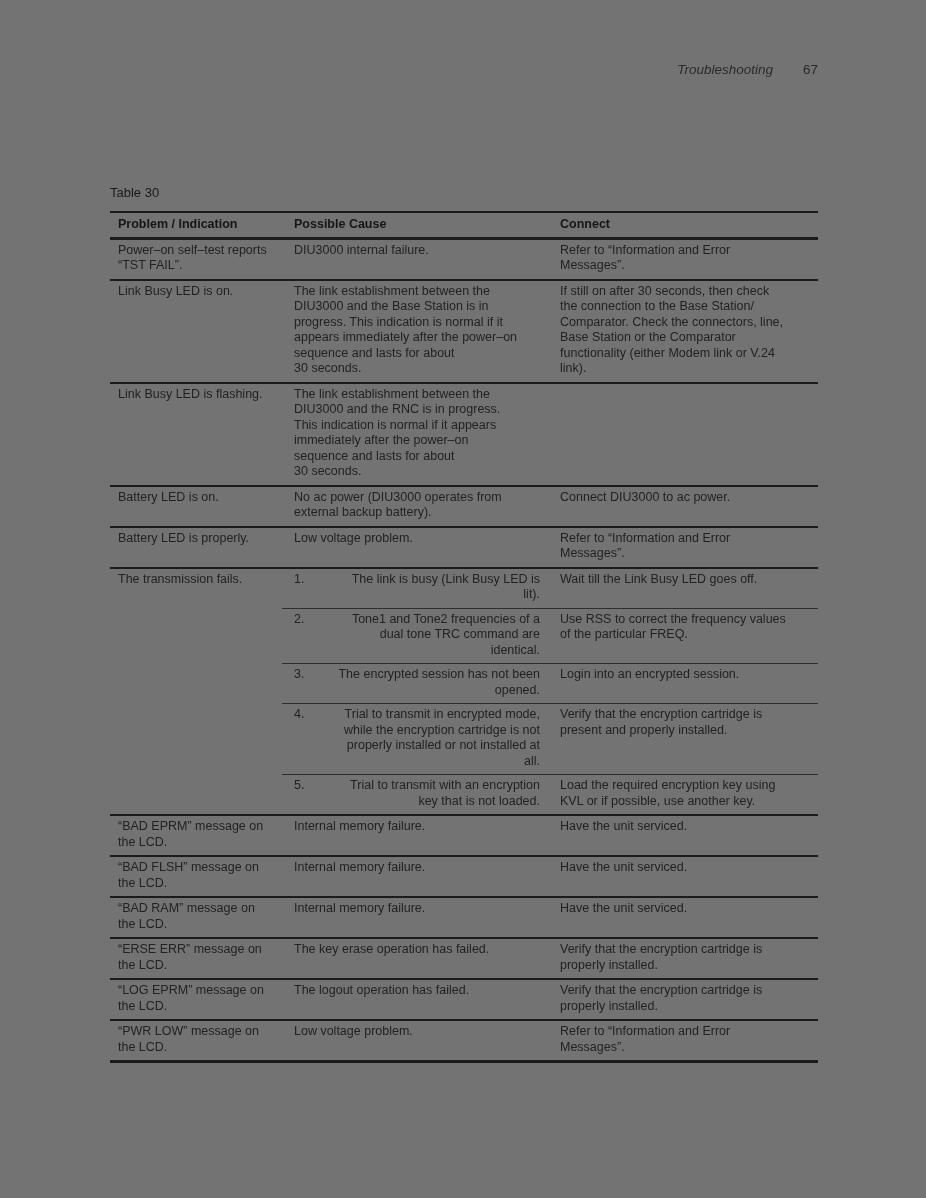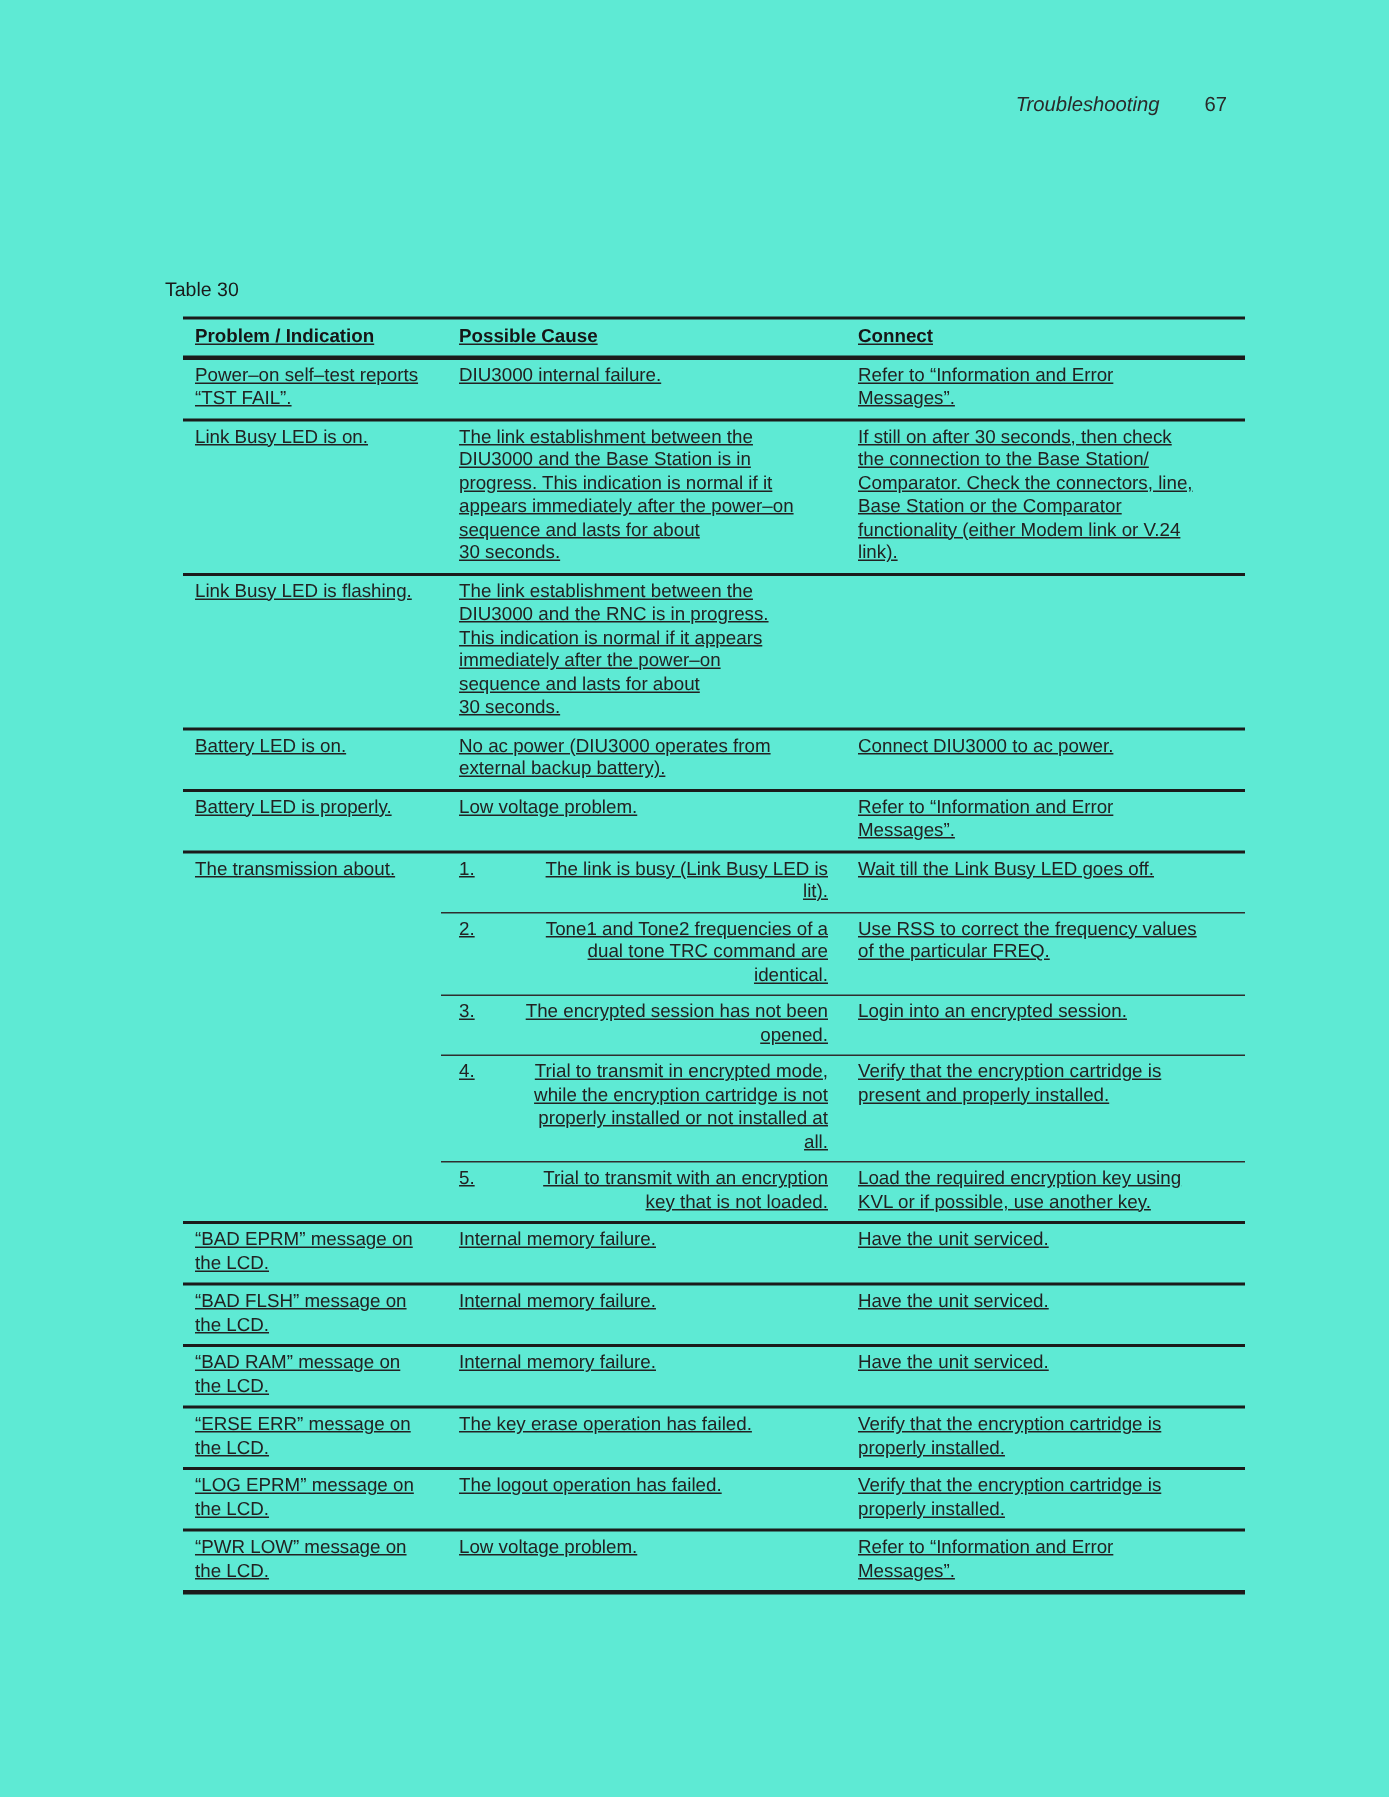--- a/index.html
+++ b/index.html
@@ -1,21 +1,21 @@
 <!DOCTYPE html>
 <html><head>
 <meta charset="utf-8">
 <style>
   html, body { margin: 0; padding: 0; background: #e8e8e8; }
   .page {
     position: relative;
     width: 926px;
     height: 1198px;
     margin: 0 auto;
-    background: #5eead4;
+    background: #737373;
     font-family: "Liberation Sans", sans-serif;
     color: #1e1e1e;
     overflow: hidden;
   }
   .running-head {
     position: absolute;
     top: 62px;
     right: 108px;
     font-size: 13.5px;
     color: #2a2a2a;
@@ -38,29 +38,28 @@
     position: absolute;
     top: 185px;
     left: 110px;
     font-size: 13px;
     font-weight: normal;
     color: #1a1a1a;
   }
   table.indications {
     position: absolute;
     top: 211px;
-    left: 122px;
+    left: 110px;
     width: 708px;
     border-collapse: collapse;
     table-layout: fixed;
     font-size: 12.5px;
     line-height: 15.5px;
     color: #222222;
     border-bottom: 3px solid #1b1b1b;
-    text-decoration: underline;
   }
   col.c-problem { width: 172px; }
   col.c-cause   { width: 266px; }
   col.c-remedy  { width: 270px; }
   thead tr {
     border-top: 2px solid #1b1b1b;
     border-bottom: 3px solid #1b1b1b;
   }
   th {
     text-align: left;
@@ -147,21 +146,21 @@
 external backup battery).</td>
           <td class="col-remedy">Connect DIU3000 to ac power.</td>
         </tr>
         <tr class="group-start">
           <td class="col-problem" rowspan="1">Battery LED is properly.</td>
           <td class="col-cause">Low voltage problem.</td>
           <td class="col-remedy">Refer to “Information and Error
 Messages”.</td>
         </tr>
         <tr class="group-start">
-          <td class="col-problem" rowspan="5">The transmission about.</td>
+          <td class="col-problem" rowspan="5">The transmission fails.</td>
           <td class="col-cause"><div class="numitem"><span class="num">1.</span><span class="itm">The link is busy (Link Busy LED is
 lit).</span></div></td>
           <td class="col-remedy">Wait till the Link Busy LED goes off.</td>
         </tr>
         <tr>
           <td class="col-cause sub-top"><div class="numitem"><span class="num">2.</span><span class="itm">Tone1 and Tone2 frequencies of a
 dual tone TRC command are
 identical.</span></div></td>
           <td class="col-remedy sub-top">Use RSS to correct the frequency values
 of the particular FREQ.</td>

